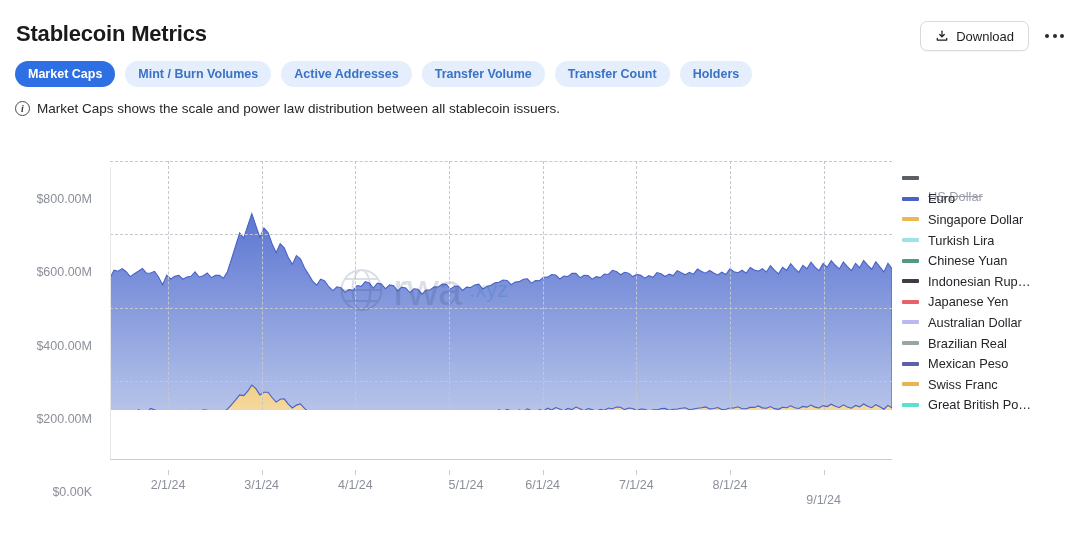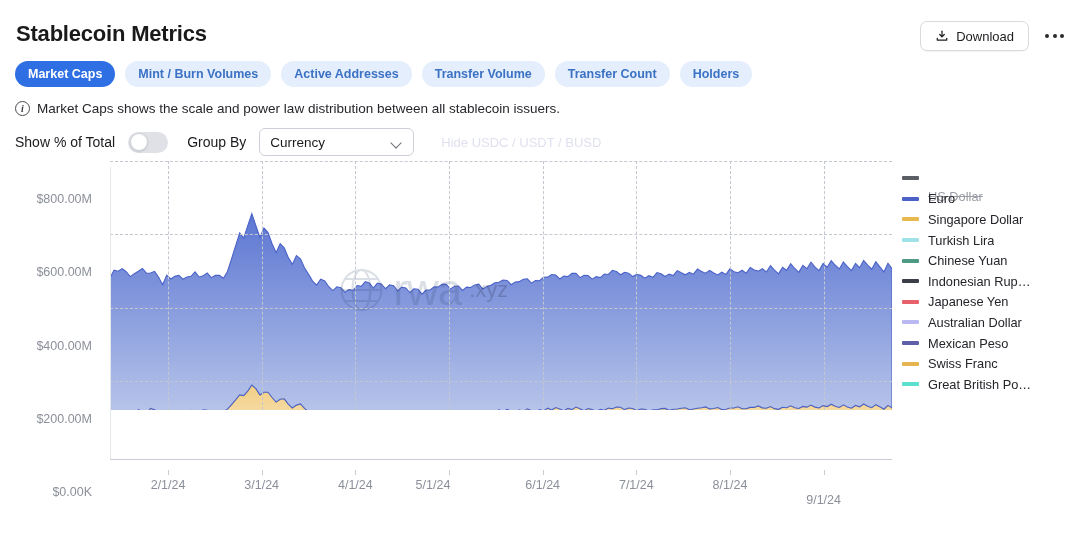--- a/index.html
+++ b/index.html
@@ -114,21 +114,21 @@
   }
   .plot-border { position: absolute; left: 110px; top: 9px; width: 782px; height: 293px; border-left: 1px solid #e6e7ea; border-bottom: 1px solid #c9ccd2; pointer-events: none; }
   .gridline { position: absolute; left: 0; width: 100%; height: 0; border-top: 1px dashed #c3c7cf; }
   .vgrid { position: absolute; top: 0; height: 100%; width: 0; border-left: 1px dashed #c3c7cf; }
   .watermark {
     position: absolute; left: 40%; top: 52%; transform: translate(-50%,-50%);
     display: flex; align-items: center; gap: 8px;
     opacity: .17; pointer-events: none;
   }
   .watermark .wm-text { font-size: 44px; color: #2b3f6b; font-weight: 400; letter-spacing: -1px; }
-  .watermark .wm-sub { font-size: 22px; color: #000000; }
+  .watermark .wm-sub { font-size: 22px; color: #0369a1; }
   .xlabels { position: absolute; left: 110px; top: 312px; width: 782px; height: 26px; }
   .xlabel {
     position: absolute; font-size: 12.5px; color: #8b8f99;
     transform: translateX(-50%); white-space: nowrap; top: 8px;
   }
   .xtick { position: absolute; top: 0; width: 0; height: 5px; border-left: 1px solid #c9ccd2; }
 
   
   .legend {
     position: absolute; left: 902px; top: 168px;
@@ -177,32 +177,20 @@
     <div class="tab">Transfer Volume</div>
     <div class="tab">Transfer Count</div>
     <div class="tab">Holders</div>
   </div>
 
   <div class="info-line">
     <span class="info-icon">i</span>
     <span>Market Caps shows the scale and power law distribution between all stablecoin issuers.</span>
   </div>
 
-  <div class="controls">
-    <span class="ctl-label">Show % of Total</span>
-    <div class="toggle">
-        <span class="knob"></span>
-      </div>
-    <span class="group-label">Group By</span>
-    <div class="select">
-      <span>Currency</span>
-      <span class="chev"></span>
-    </div>
-    <span class="hide-link">Hide USDC / USDT / BUSD</span>
-  </div>
 
   <div class="chart-wrap">
     <div class="ylabels">
         <div class="ylabel" style="top: 9px;">$800.00M</div>
         <div class="ylabel" style="top: 82.25px;">$600.00M</div>
         <div class="ylabel" style="top: 155.5px;">$400.00M</div>
         <div class="ylabel" style="top: 228.75px;">$200.00M</div>
         <div class="ylabel" style="top: 302px;">$0.00K</div>
       </div>
     <div class="plot">
@@ -253,21 +241,21 @@
       </div>
     <div class="plot-border"></div>
     <div class="xlabels">
         <div class="xtick" style="left: 58.0647px;"></div>
         <div class="xlabel" style="left: 58.0647px;">2/1/24</div>
         <div class="xtick" style="left: 151.717px;"></div>
         <div class="xlabel" style="left: 151.717px;">3/1/24</div>
         <div class="xtick" style="left: 245.37px;"></div>
         <div class="xlabel" style="left: 245.37px;">4/1/24</div>
         <div class="xtick" style="left: 339.023px;"></div>
-        <div class="xlabel" style="left: 323px; text-align: right;">5/1/24</div>
+        <div class="xlabel" style="left: 356px; text-align: right;">5/1/24</div>
         <div class="xtick" style="left: 432.675px;"></div>
         <div class="xlabel" style="left: 432.675px;">6/1/24</div>
         <div class="xtick" style="left: 526.328px;"></div>
         <div class="xlabel" style="left: 526.328px;">7/1/24</div>
         <div class="xtick" style="left: 619.981px;"></div>
         <div class="xlabel" style="left: 619.981px;">8/1/24</div>
         <div class="xtick" style="left: 713.634px;"></div>
         <div class="xlabel" style="left: 713.634px; margin-top: 15px;">9/1/24</div>
       </div>
   </div>
@@ -299,20 +287,24 @@
       </div>
       <div class="legend-item">
         <span class="swatch" style="background: rgb(232, 96, 106);"></span>
         <span class="legend-label">Japanese Yen</span>
       </div>
       <div class="legend-item">
         <span class="swatch" style="background: rgb(185, 184, 240);"></span>
         <span class="legend-label">Australian Dollar</span>
       </div>
       <div class="legend-item">
+        <span class="swatch" style="background: rgb(154, 165, 163);"></span>
+        <span class="legend-label">Brazilian Real</span>
+      </div>
+      <div class="legend-item">
         <span class="swatch" style="background: rgb(94, 95, 168);"></span>
         <span class="legend-label">Mexican Peso</span>
       </div>
       <div class="legend-item">
         <span class="swatch" style="background: rgb(230, 180, 80);"></span>
         <span class="legend-label">Swiss Franc</span>
       </div>
       <div class="legend-item">
         <span class="swatch" style="background: rgb(92, 224, 205);"></span>
         <span class="legend-label">Great British Po…</span>

